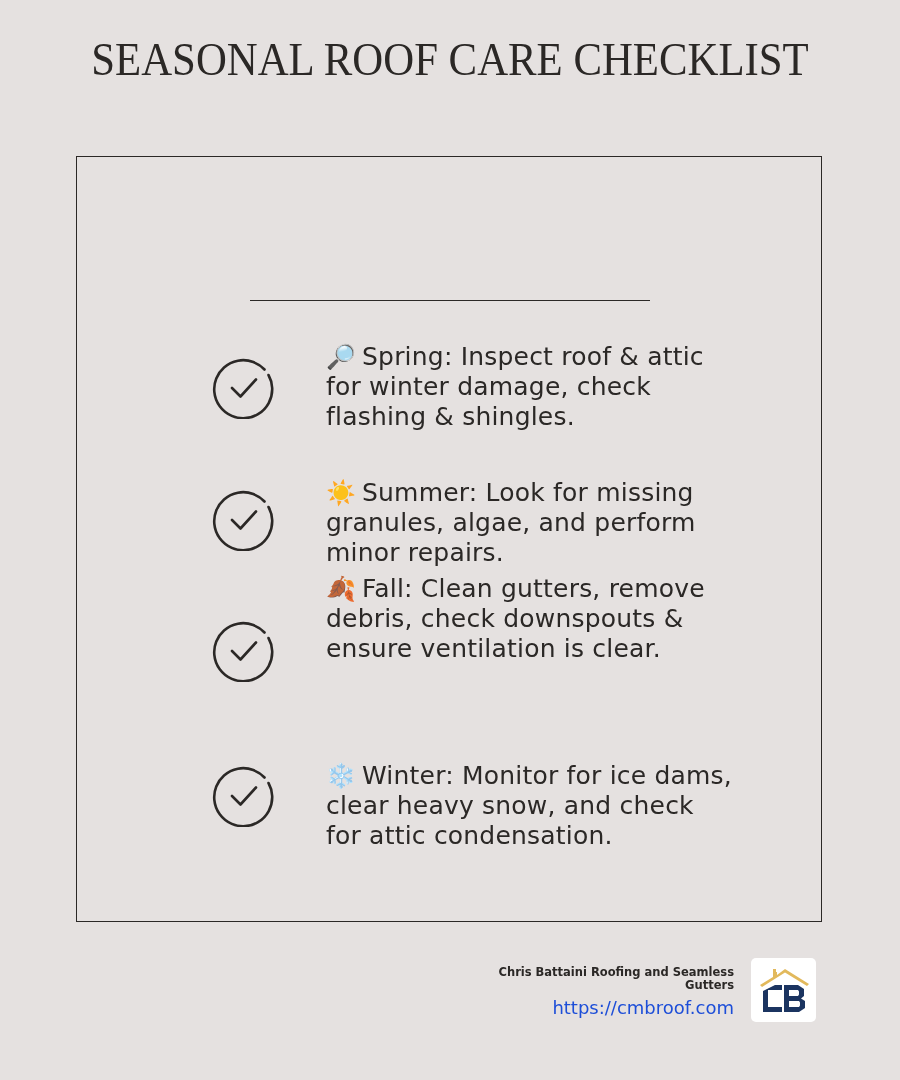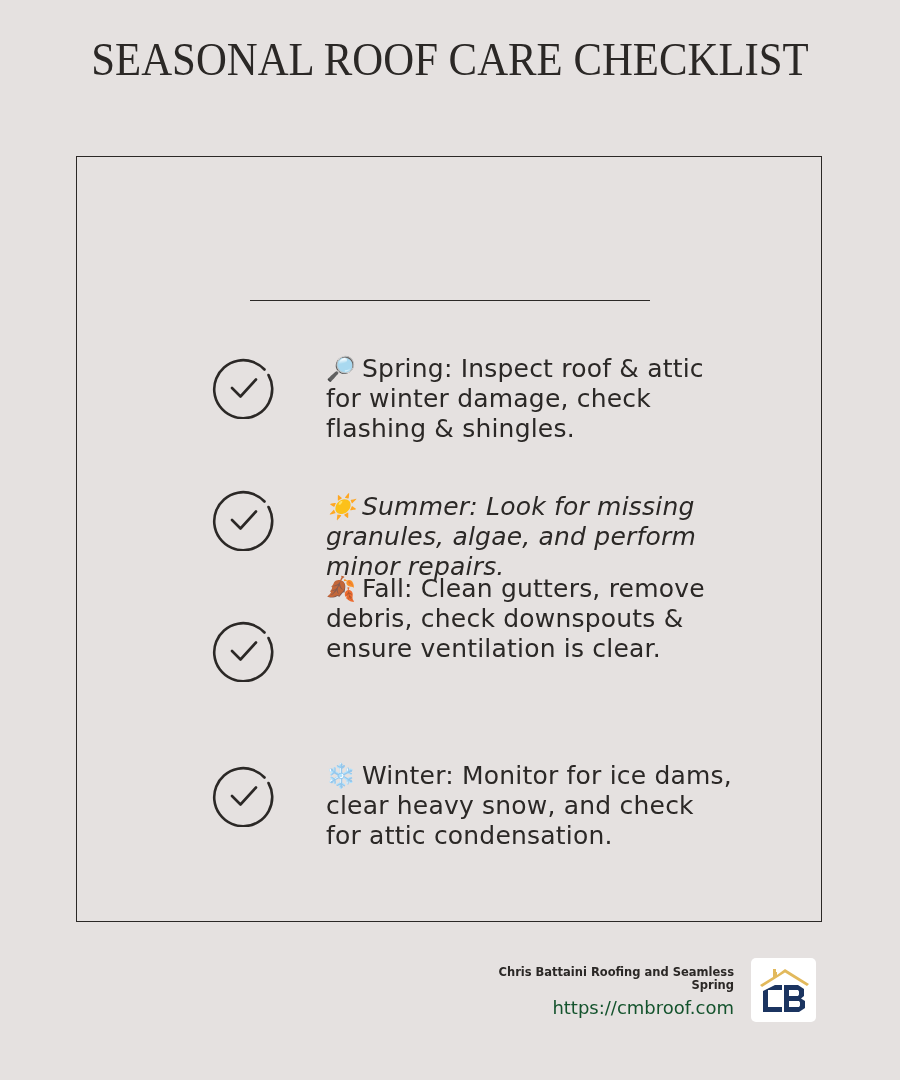--- a/index.html
+++ b/index.html
@@ -86,21 +86,21 @@
       font-weight: bold;
       font-size: 11.5px;
       line-height: 13px;
       width: 240px;
       color: #2b2826;
     }
     .url {
       font-family: "DejaVu Sans", "Liberation Sans", sans-serif;
       font-size: 18px;
       margin-top: 5px;
-      color: #14532d;
+      color: #1d4ed8;
     }
     .logo {
       position: absolute;
       left: 751px;
       top: 958px;
       width: 65px;
       height: 64px;
       background: #ffffff;
       border-radius: 5px;
     }
@@ -111,31 +111,31 @@
 <h1 class="title">SEASONAL ROOF CARE CHECKLIST</h1>
 
 <div class="frame"></div>
 <div class="divider"></div>
 
 <div class="item" style="top:0;">
   <svg class="check" style="top:355px;" viewBox="0 0 64 64">
     <path d="M52.5 14.5 A29 29 0 1 0 56.5 20" fill="none" stroke="#2b2826" stroke-width="2.6" stroke-linecap="round"></path>
     <path d="M20 33 L28.5 41.5 L44 24.5" fill="none" stroke="#2b2826" stroke-width="2.6" stroke-linecap="round" stroke-linejoin="round"></path>
   </svg>
-  <div class="item-text" style="top:342px;margin-top:12px;">
+  <div class="item-text" style="top:342px;">
     <span class="emoji">🔎</span><span>Spring: Inspect roof &amp; attic for winter damage, check flashing &amp; shingles.</span>
   </div>
 </div>
 
 <div class="item" style="top:0;">
   <svg class="check" style="top:487px;" viewBox="0 0 64 64">
     <path d="M52.5 14.5 A29 29 0 1 0 56.5 20" fill="none" stroke="#2b2826" stroke-width="2.6" stroke-linecap="round"></path>
     <path d="M20 33 L28.5 41.5 L44 24.5" fill="none" stroke="#2b2826" stroke-width="2.6" stroke-linecap="round" stroke-linejoin="round"></path>
   </svg>
-  <div class="item-text" style="top:492px;font-style:italic;">
+  <div class="item-text" style="top:478px;">
     <span class="emoji">☀️</span><span>Summer: Look for missing granules, algae, and perform minor repairs.</span>
   </div>
 </div>
 
 <div class="item" style="top:0;">
   <svg class="check" style="top:618px;" viewBox="0 0 64 64">
     <path d="M52.5 14.5 A29 29 0 1 0 56.5 20" fill="none" stroke="#2b2826" stroke-width="2.6" stroke-linecap="round"></path>
     <path d="M20 33 L28.5 41.5 L44 24.5" fill="none" stroke="#2b2826" stroke-width="2.6" stroke-linecap="round" stroke-linejoin="round"></path>
   </svg>
   <div class="item-text" style="top:574px;">
@@ -147,21 +147,21 @@
   <svg class="check" style="top:763px;" viewBox="0 0 64 64">
     <path d="M52.5 14.5 A29 29 0 1 0 56.5 20" fill="none" stroke="#2b2826" stroke-width="2.6" stroke-linecap="round"></path>
     <path d="M20 33 L28.5 41.5 L44 24.5" fill="none" stroke="#2b2826" stroke-width="2.6" stroke-linecap="round" stroke-linejoin="round"></path>
   </svg>
   <div class="item-text" style="top:761px;">
     <span class="emoji">❄️</span><span>Winter: Monitor for ice dams, clear heavy snow, and check for attic condensation.</span>
   </div>
 </div>
 
 <div class="footer">
-  <div class="company">Chris Battaini Roofing and Seamless Spring</div>
+  <div class="company">Chris Battaini Roofing and Seamless Gutters</div>
   <div class="url">https://cmbroof.com</div>
 </div>
 
 <div class="logo">
   <svg width="65" height="64" viewBox="0 0 65 64">
 
     <path d="M9 27 L22 19 L22 14 L26 14 L26 17 L34 11 L58 26 L56 28 L34 14.5 L11 29 Z" fill="#e2b95c"></path>
 
     <rect x="22" y="11" width="3" height="8" fill="#e2b95c"></rect>
 

